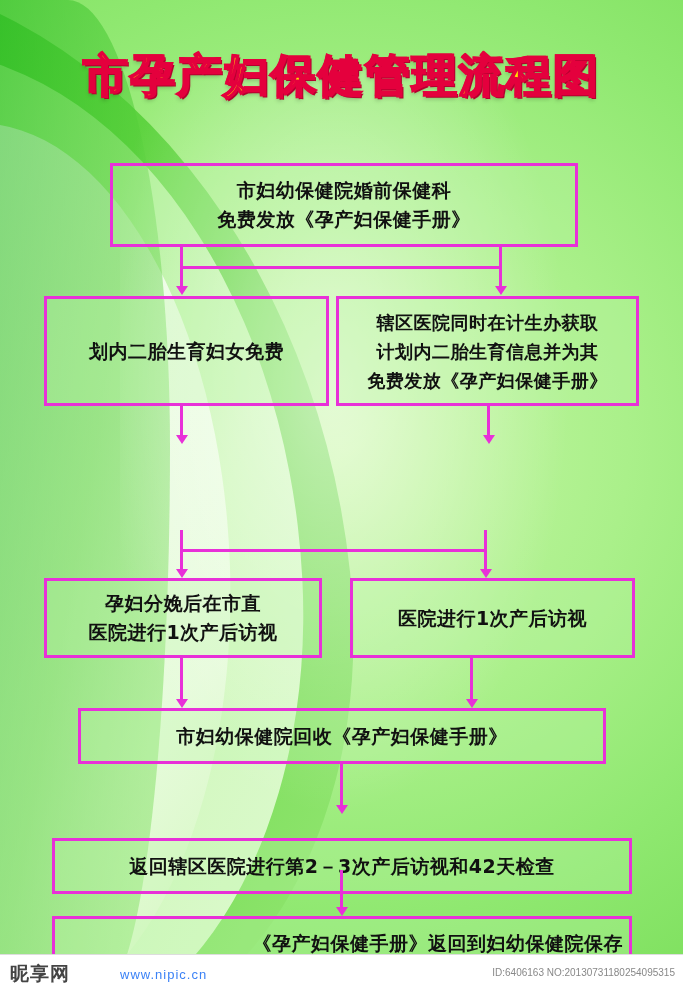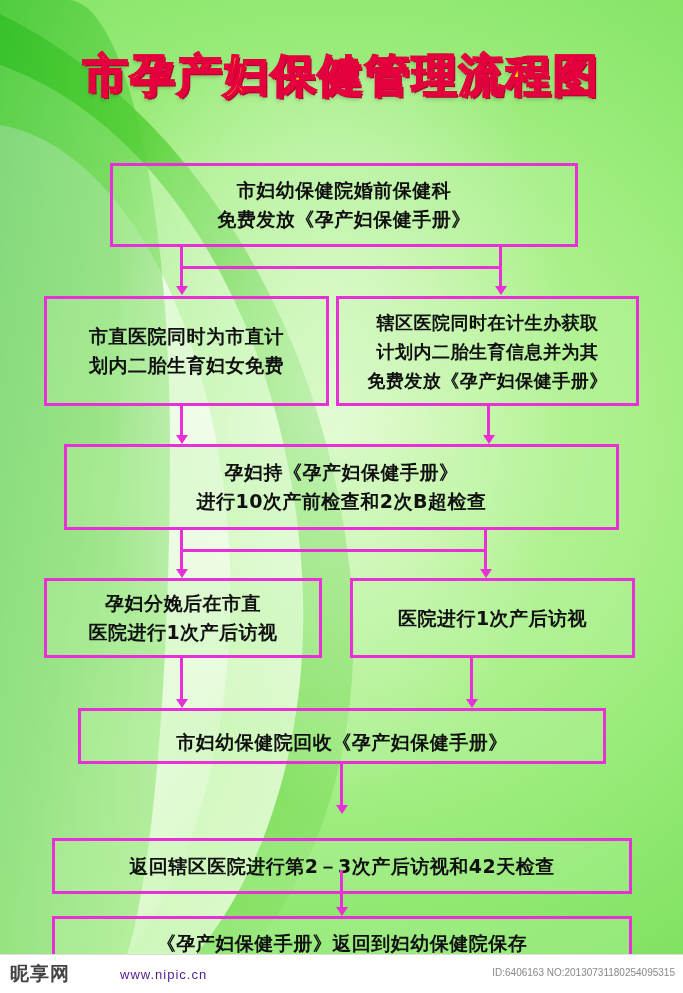--- a/index.html
+++ b/index.html
@@ -108,21 +108,21 @@
     border-top:1px solid #ddd;
   }
   .wm-logo{
     position:absolute;left:10px;top:6px;
     font-family:"DejaVu Sans","Liberation Sans",sans-serif;
     font-size:19px;font-weight:bold;color:#444;letter-spacing:1px;
   }
   .wm-site{
     position:absolute;left:120px;top:12px;
     font-family:"Liberation Sans",sans-serif;
-    font-size:13px;color:#4c1d95;letter-spacing:1px;
+    font-size:13px;color:#3b82f6;letter-spacing:1px;
   }
   .wm-id{
     position:absolute;right:8px;top:12px;
     font-family:"Liberation Sans",sans-serif;
     font-size:10px;color:#888;
   }
 </style>
 </head>
 <body>
 
@@ -150,21 +150,20 @@
       <div class="shaft" style="height:39px;"></div>
       <div class="head"></div>
     </div>
     <div class="arrow" style="left:499px;top:247px;width:3px;height:48px;">
       <div class="shaft" style="height:39px;"></div>
       <div class="head"></div>
     </div>
 
     <div class="node" style="left:44px;top:296px;width:285px;height:110px;">
       <div>
-        <div>市直医院同时为市直计</div>
         <div>划内二胎生育妇女免费</div>
       </div>
     </div>
 
     <div class="node" style="left:336px;top:296px;width:303px;height:110px;font-size:18px;">
       <div>
         <div>辖区医院同时在计生办获取</div>
         <div>计划内二胎生育信息并为其</div>
         <div>免费发放《孕产妇保健手册》</div>
       </div>
@@ -172,26 +171,20 @@
 
     <div class="arrow" style="left:180px;top:406px;width:3px;height:38px;">
       <div class="shaft" style="height:29px;"></div>
       <div class="head"></div>
     </div>
     <div class="arrow" style="left:487px;top:406px;width:3px;height:38px;">
       <div class="shaft" style="height:29px;"></div>
       <div class="head"></div>
     </div>
 
-    <div class="node" style="left:64px;top:444px;width:555px;height:86px;">
-      <div>
-        <div>孕妇持《孕产妇保健手册》</div>
-        <div>进行10次产前检查和2次B超检查</div>
-      </div>
-    </div>
 
     <div class="hline" style="left:180px;top:549px;width:307px;"></div>
     <div class="arrow" style="left:180px;top:530px;width:3px;height:48px;">
       <div class="shaft" style="height:39px;"></div>
       <div class="head"></div>
     </div>
     <div class="arrow" style="left:484px;top:530px;width:3px;height:48px;">
       <div class="shaft" style="height:39px;"></div>
       <div class="head"></div>
     </div>
@@ -211,21 +204,21 @@
 
     <div class="arrow" style="left:180px;top:658px;width:3px;height:50px;">
       <div class="shaft" style="height:41px;"></div>
       <div class="head"></div>
     </div>
     <div class="arrow" style="left:470px;top:658px;width:3px;height:50px;">
       <div class="shaft" style="height:41px;"></div>
       <div class="head"></div>
     </div>
 
-    <div class="node" style="left:78px;top:708px;width:528px;height:56px;align-items:flex-end;">
+    <div class="node" style="left:78px;top:708px;width:528px;height:56px;">
       <div>
         <div>市妇幼保健院回收《孕产妇保健手册》</div>
       </div>
     </div>
 
     <div class="arrow" style="left:340px;top:764px;width:3px;height:50px;">
       <div class="shaft" style="height:41px;"></div>
       <div class="head"></div>
     </div>
 
@@ -233,21 +226,21 @@
       <div>
         <div>返回辖区医院进行第2－3次产后访视和42天检查</div>
       </div>
     </div>
 
     <div class="arrow" style="left:340px;top:870px;width:3px;height:46px;">
       <div class="shaft" style="height:37px;"></div>
       <div class="head"></div>
     </div>
 
-    <div class="node" style="left:52px;top:916px;width:580px;height:54px;">
+    <div class="node" style="left:52px;top:916px;width:580px;height:54px;text-align:right;">
       <div>
         <div>《孕产妇保健手册》返回到妇幼保健院保存</div>
       </div>
     </div>
 
   </div>
 
   <div class="footer">
     <div class="wm-logo">昵享网</div>
     <div class="wm-site">www.nipic.cn</div>

